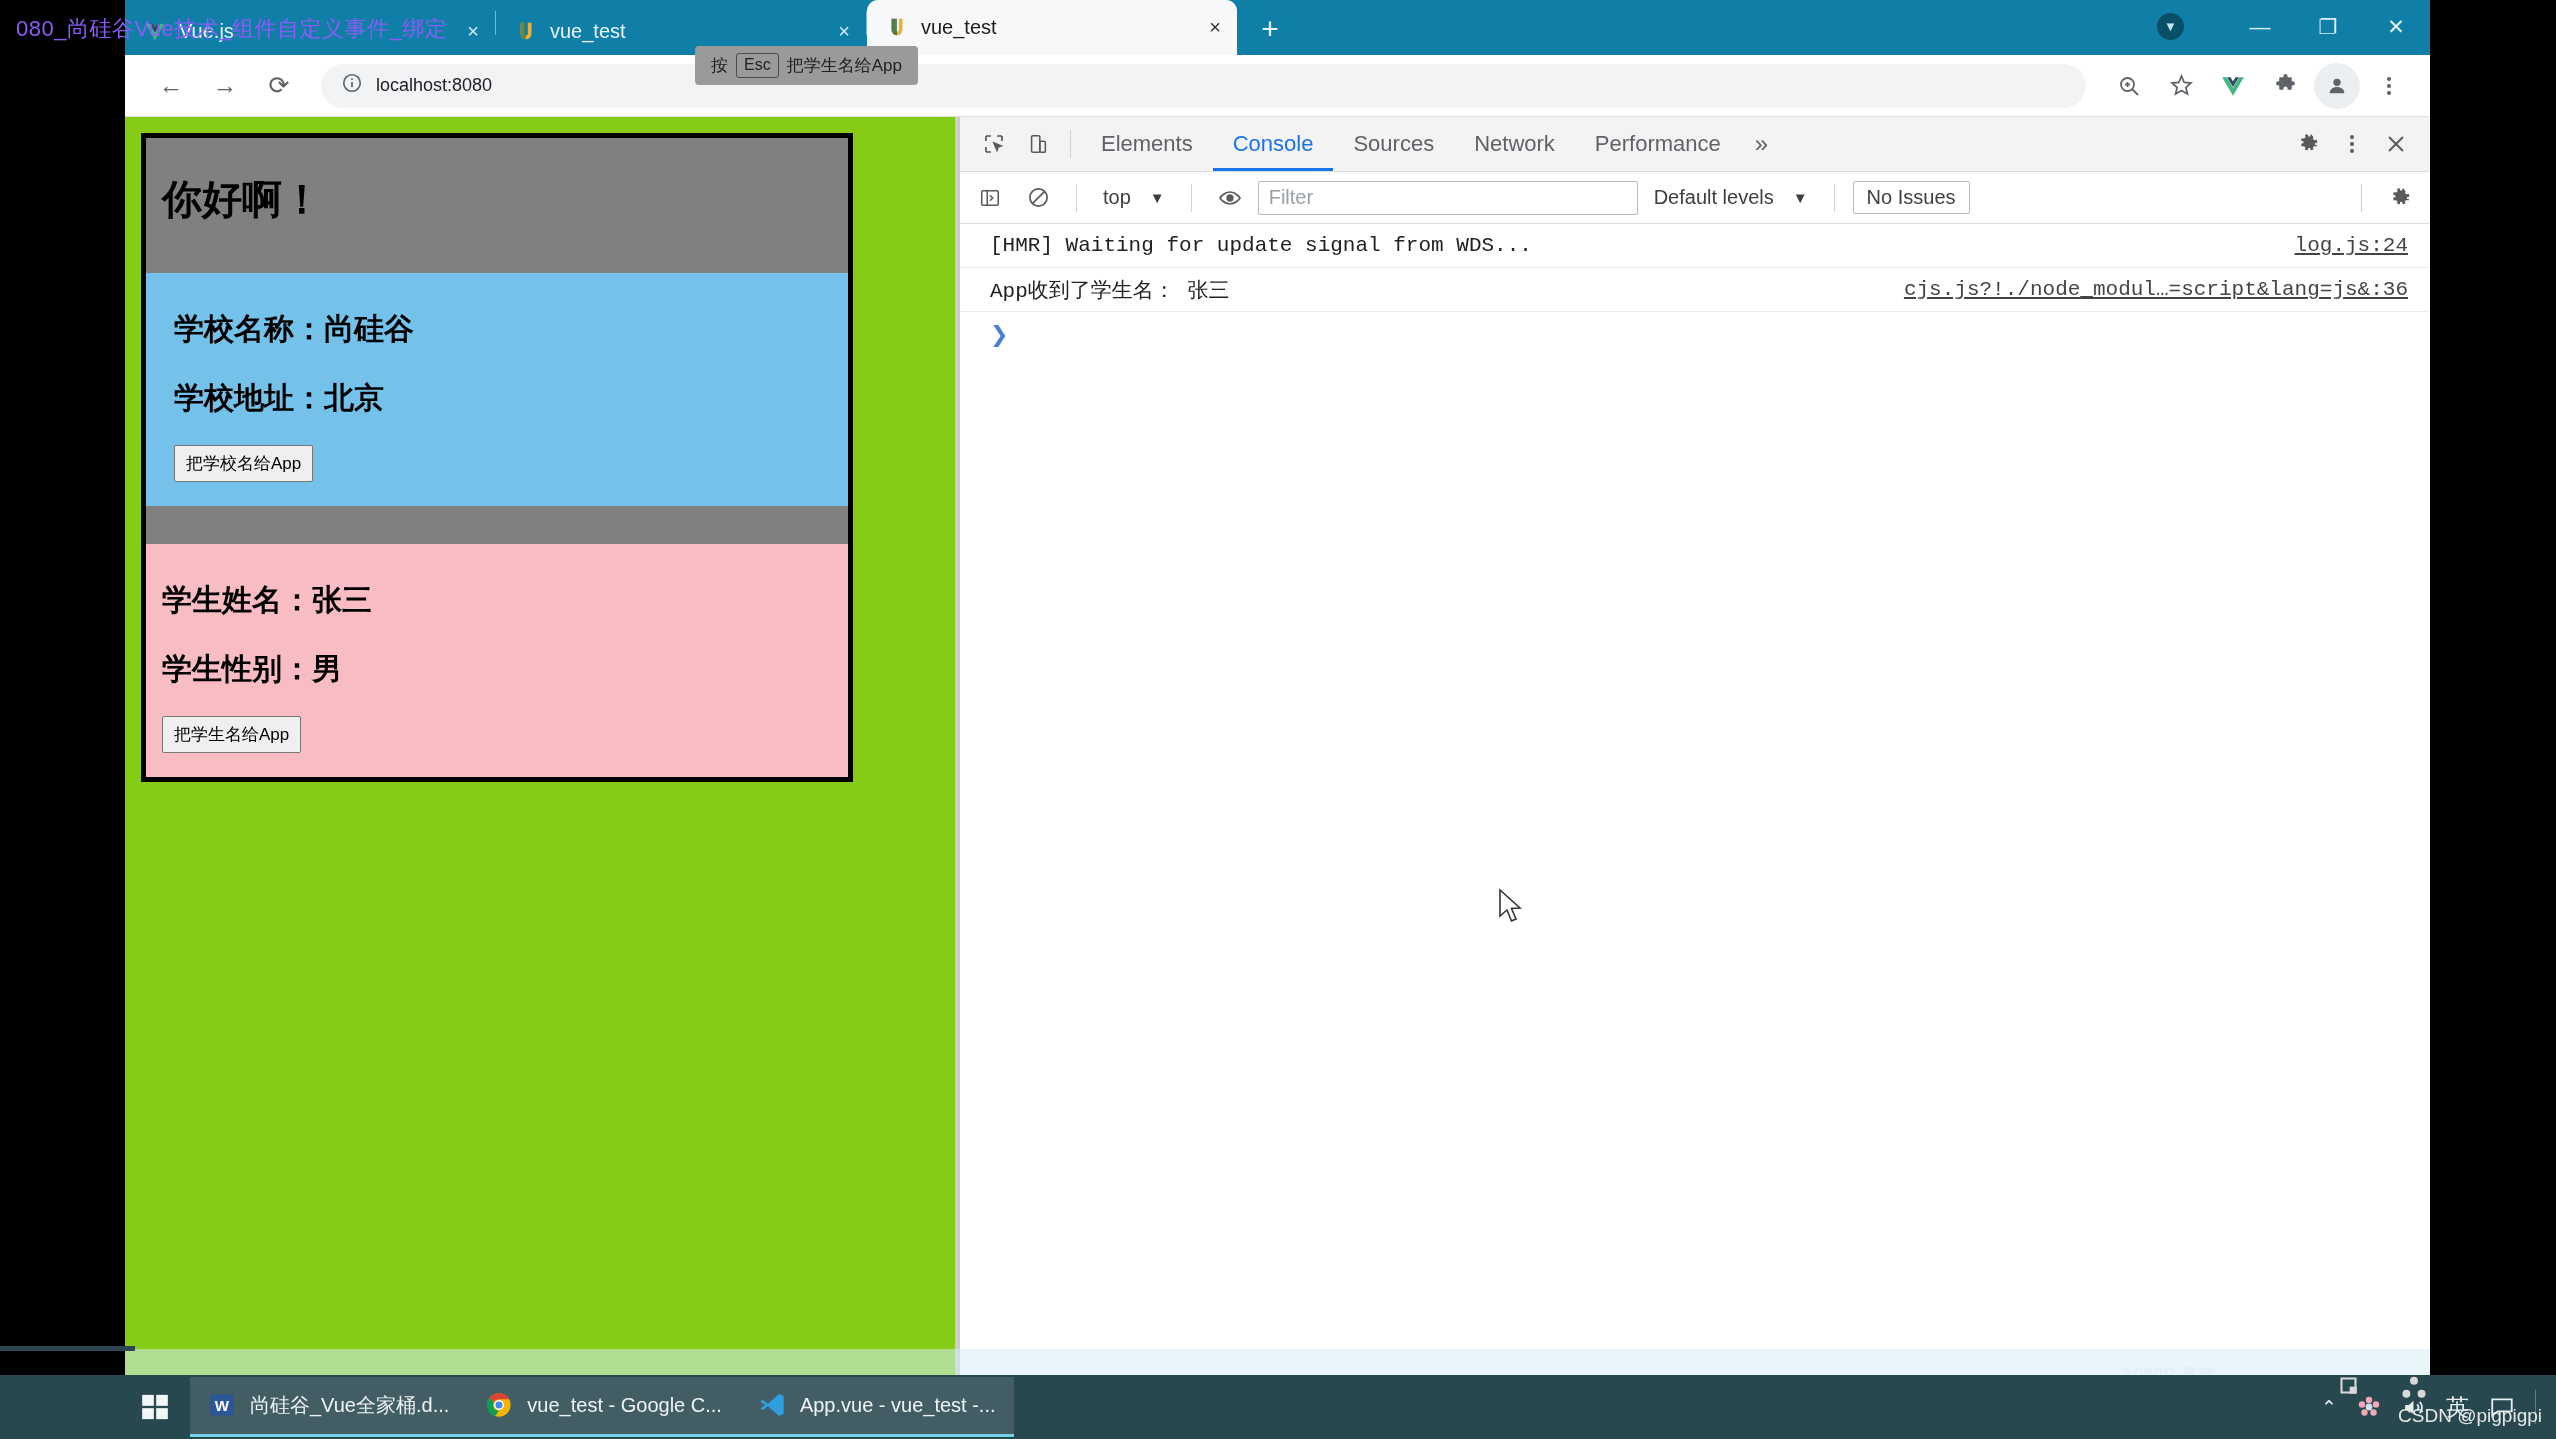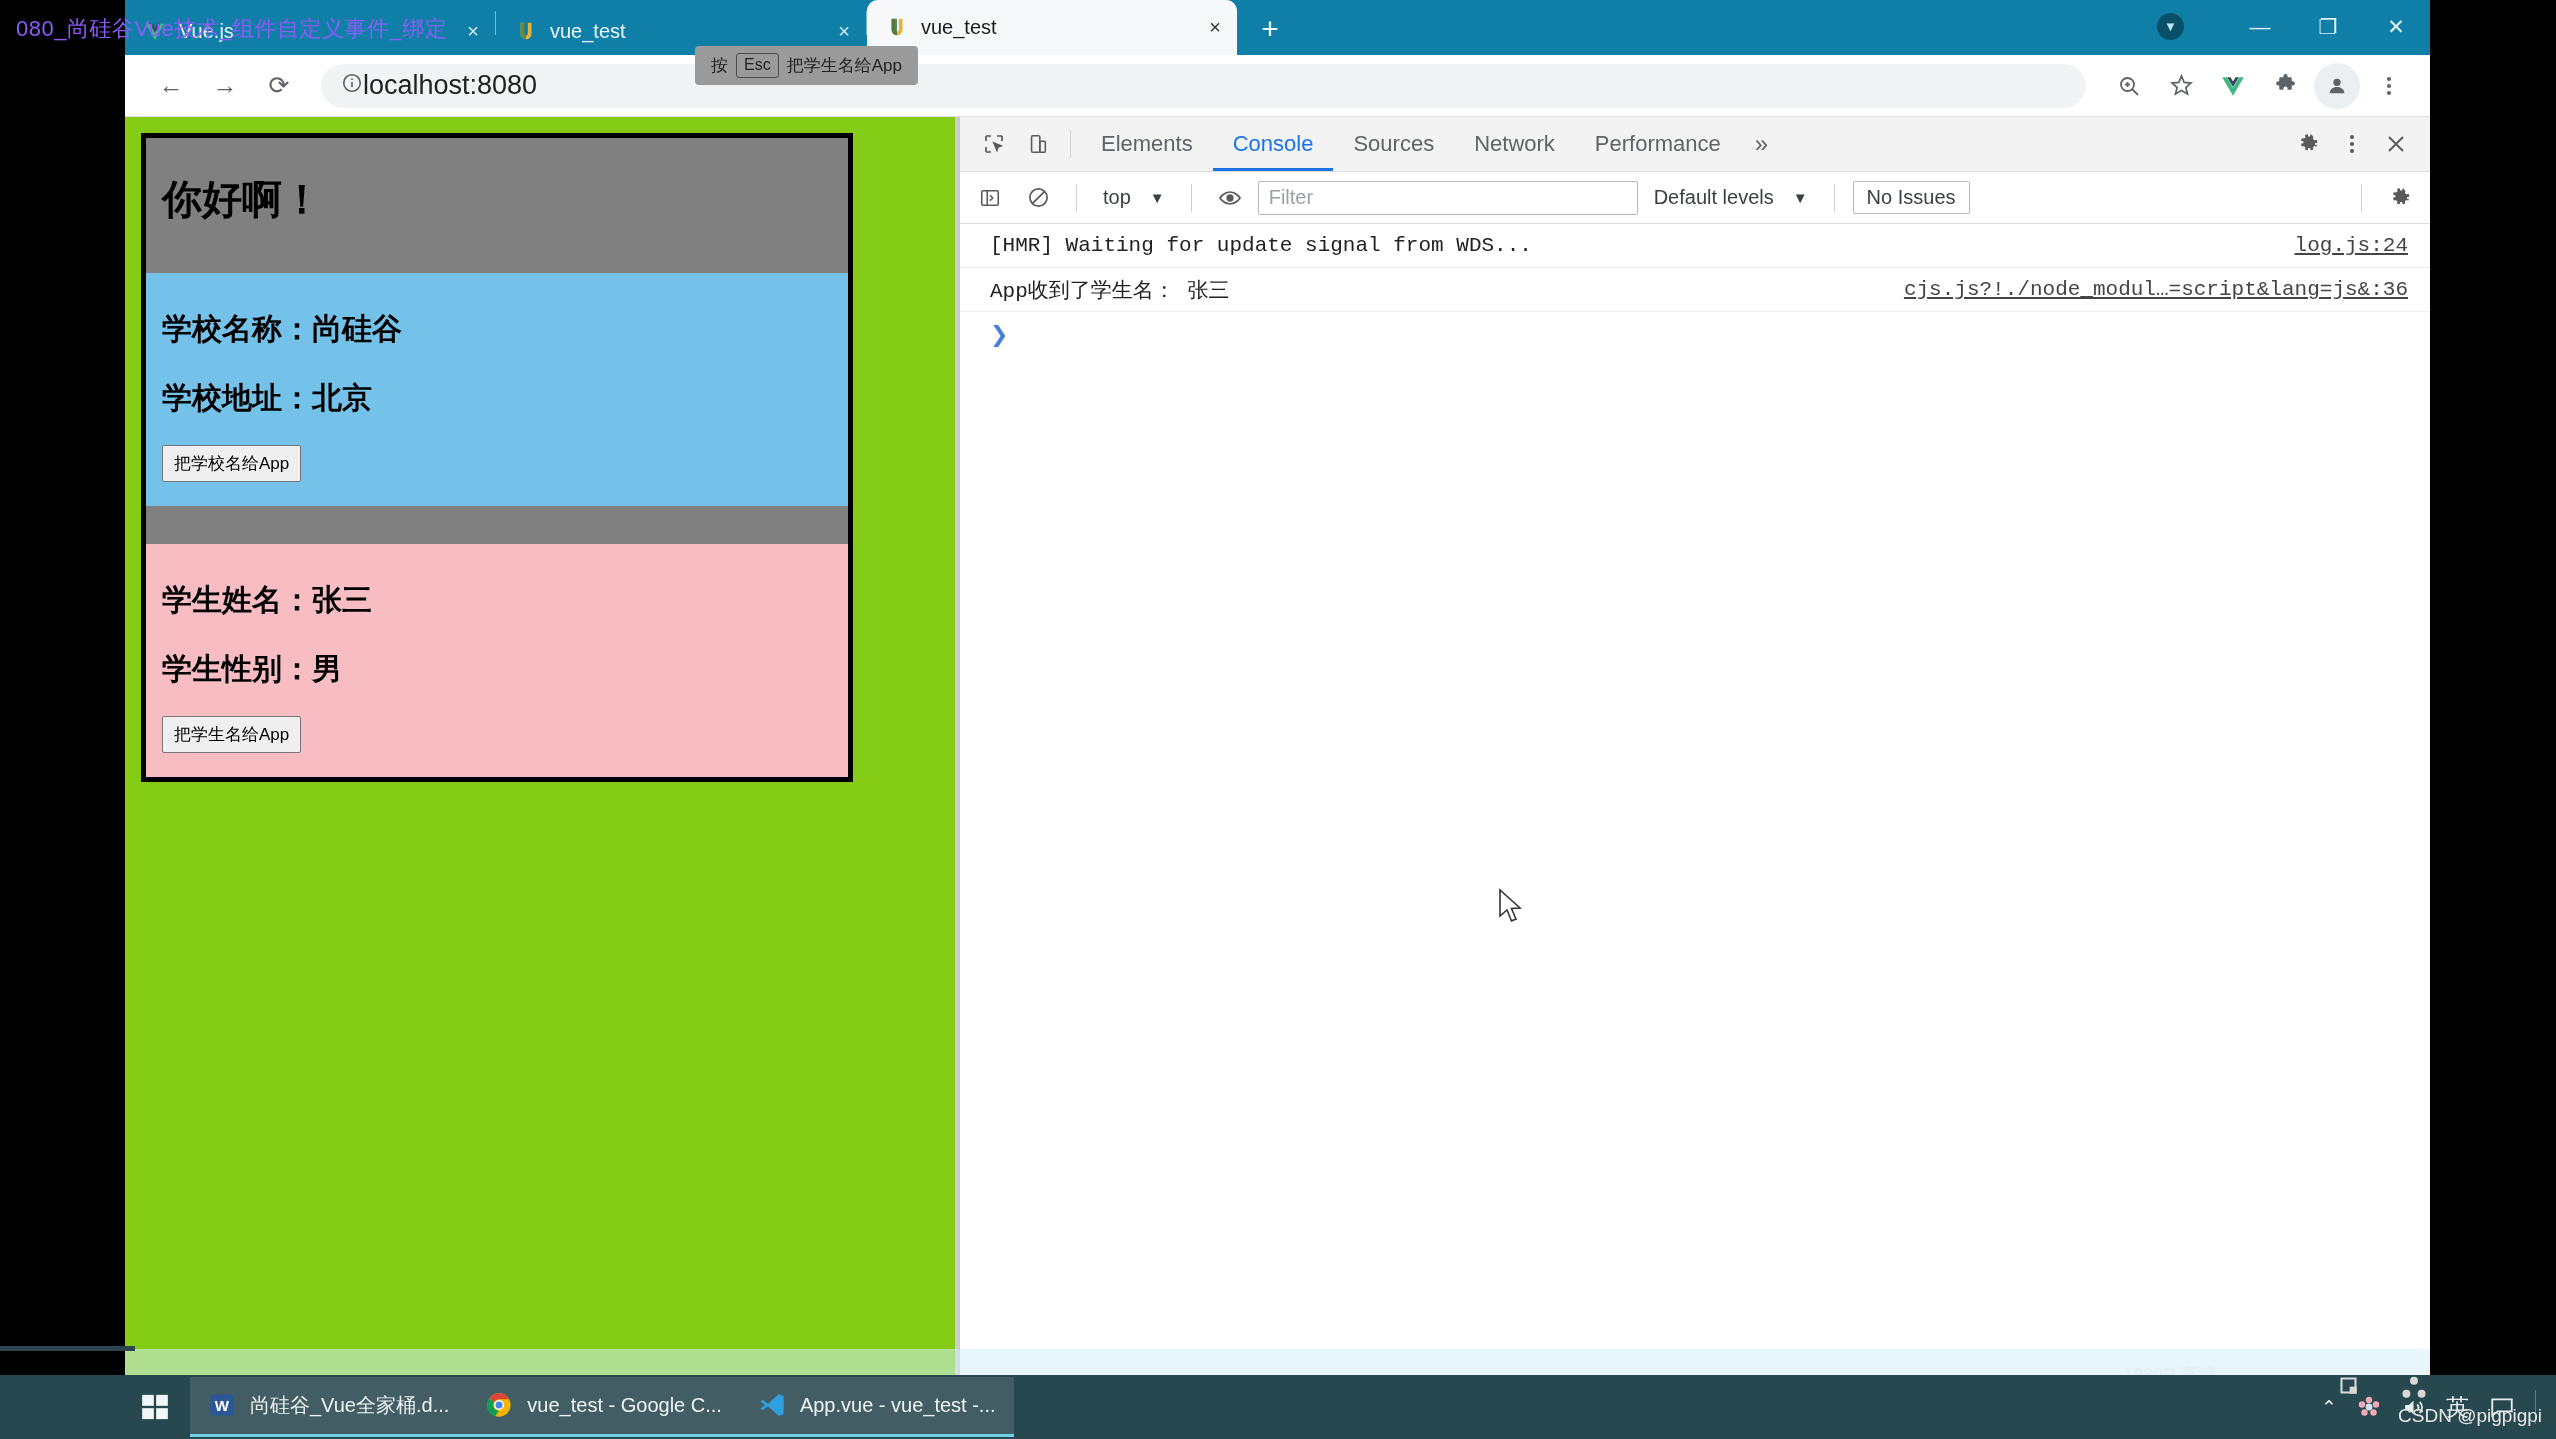--- a/index.html
+++ b/index.html
@@ -119,22 +119,22 @@
     position: relative;
   }
   .navbtn {
     width: 48px; height: 48px; border-radius: 50%;
     display: flex; align-items: center; justify-content: center;
     color: #5f6368; font-size: 25px;
   }
   .omnibox {
     flex: 1 1 auto; height: 44px; margin-left: 12px; margin-right: 14px;
     background: #f1f3f4; border-radius: 22px;
-    display: flex; align-items: center; 
-    padding: 0 20px; font-size: 27px; color: #202124;
+    display: flex; align-items: center; gap: 13px;
+    padding: 0 20px; font-size: 18px; color: #202124;
   }
   .toolicon {
     width: 46px; height: 46px; border-radius: 50%;
     display: flex; align-items: center; justify-content: center;
     color: #5f6368; font-size: 21px; flex: 0 0 46px;
   }
   .avatar-ic { background: #eceff1; }
 
   
   .fs-toast {
@@ -159,21 +159,21 @@
   }
   .app-root {
     border: 5px solid #000; width: 712px;
     background: #808080; padding: 0;
   }
   .app-title {
     font-size: 40px; font-weight: bold; color: #000;
     padding: 34px 0 46px 16px;
   }
   .school-box {
-    background: #74c2e9; padding: 22px 0 20px 0; margin: 0;
+    background: #74c2e9; padding: 22px 0 20px 12px; margin: 0;
   }
   .student-box {
     background: #f7bdc2; padding: 22px 12px 20px 0; margin: 0;
   }
   .sect-gap { height: 38px; background: #808080; }
   .field {
     font-size: 30px; font-weight: bold; color: #000;
     padding: 14px 0 14px 16px;
   }
   .hand-btn {

